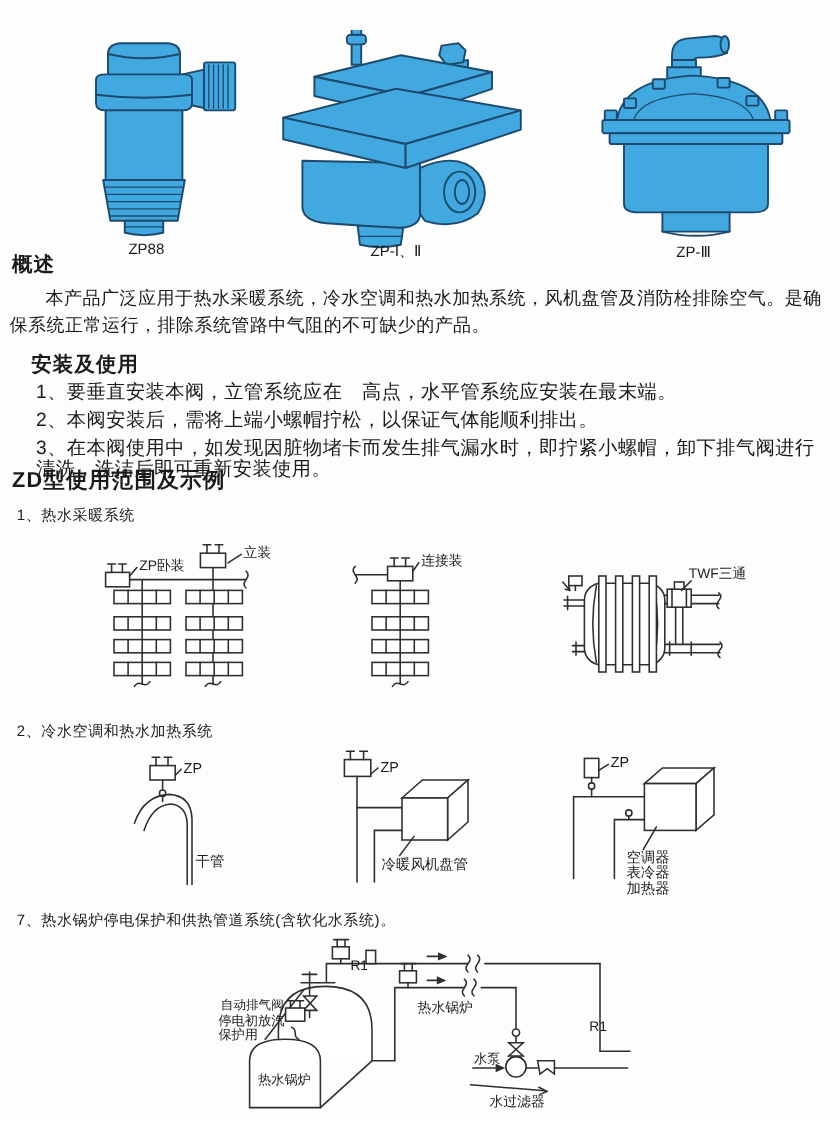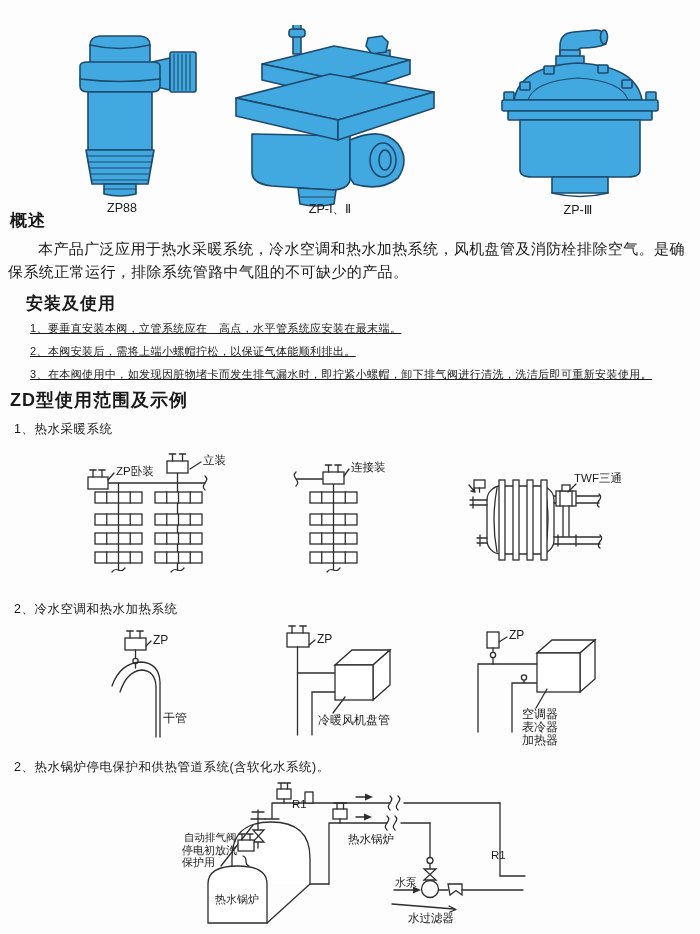--- a/index.html
+++ b/index.html
@@ -1,21 +1,21 @@
 <!DOCTYPE html>
 <html><head>
 <meta charset="utf-8">
 <style>
   html,body{margin:0;padding:0;}
   body{width:700px;height:934px;background:#fdfdfd;font-family:"Liberation Sans","DejaVu Sans",sans-serif;color:#1a1a1a;position:relative;overflow:hidden;}
   .abs{position:absolute;}
   .h1{font-size:17px;font-weight:bold;letter-spacing:1px;text-align:center;}
   .h2{font-size:18px;font-weight:bold;letter-spacing:1px;}
   .body-text{font-size:15px;line-height:23px;text-indent:2em;letter-spacing:0.4px;}
-  .list-item{font-size:11px;line-height:18px;letter-spacing:0.4px;margin-bottom:5px;text-decoration:underline;}
+  .list-item{font-size:16px;line-height:18px;letter-spacing:0.4px;margin-bottom:5px;}
   .sub-title{font-size:12.5px;letter-spacing:0.5px;}
   svg{position:absolute;left:0;}
   svg text{fill:#1c1c1c;}
 </style>
 </head>
 <body>
 
 <svg style="top:25px" width="700" height="195" viewBox="0 25 700 195" stroke-linejoin="round" stroke-linecap="round">
 
   <g fill="#41a9e0" stroke="#1d4a6e" stroke-width="1.6">
@@ -207,21 +207,21 @@
     <polygon points="537,653 552,640 595,640 580,653" fill="#fff"></polygon>
     <polygon points="580,653 595,640 595,679 580,692" fill="#fff"></polygon>
     <rect x="537" y="653" width="43" height="39" fill="#fff"></rect>
     <path d="M536 708 L547 689"></path>
     <text x="522" y="718" font-size="12" stroke="none" fill="#1c1c1c">空调器</text>
     <text x="522" y="731" font-size="12" stroke="none" fill="#1c1c1c">表冷器</text>
     <text x="522" y="744" font-size="12" stroke="none" fill="#1c1c1c">加热器</text>
   </g>
 </svg>
 
-<div class="abs sub-title" style="left:14px;top:759px">2、热水锅炉停电保护和供热管道系统(含软化水系统)。</div>
+<div class="abs sub-title" style="left:14px;top:759px">7、热水锅炉停电保护和供热管道系统(含软化水系统)。</div>
 
 <svg style="top:775px" width="700" height="159" viewBox="0 775 700 159" fill="none" stroke="#2e2e2e" stroke-width="1.3" stroke-linecap="round">
   <defs>
     <g id="nip3">
         <path d="M-3 0 H3 M0 0 V6"></path>
       </g>
     <g id="brk">
         <path d="M0 0 c 6 5 -6 9 0 14"></path>
       </g>
   </defs>

